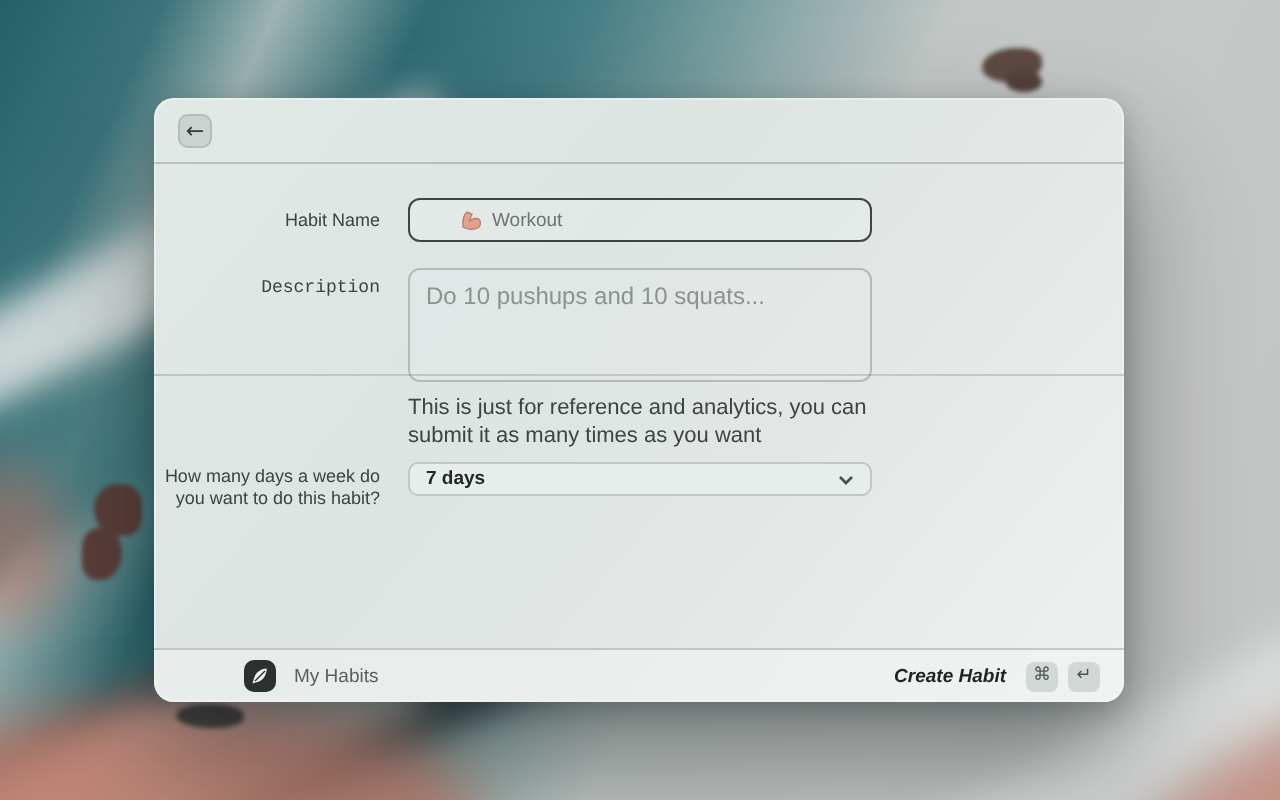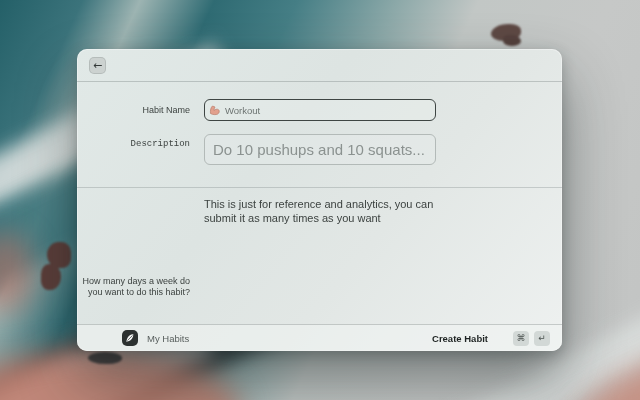--- a/index.html
+++ b/index.html
@@ -49,52 +49,52 @@
     font-family: "DejaVu Sans", sans-serif; font-size: 11px; line-height: 1;
     color: #343938; cursor: pointer; }
 
   .field-label { position: absolute; left: 0; width: 113px; text-align: right;
     font-size: 9px; color: #3d4341; }
   .ctl { position: absolute; left: 127px; width: 232px; }
 
   .lbl-habit { top: 50px; height: 22px; line-height: 22px; }
   .input-habit { top: 50px; height: 22px; border: 1.5px solid #3e4543;
     border-radius: 6px; background: rgba(235,240,238,0.35);
-    display: flex; align-items: center; padding: 0 3px; gap: 5px; }
+    display: flex; align-items: center; padding: 0 24px; gap: 5px; }
   .input-habit .val { font-size: 9.5px; color: #6d7472; }
 
   .lbl-desc { top: 90px; line-height: 11px; font-family: Liberation Mono, monospace; }
-  .textarea-desc { top: 85px; height: 31px; border: 1px solid #b3bab8;
+  .textarea-desc { top: 85px; height: 57px; border: 1px solid #b3bab8;
     border-radius: 6px; background: rgba(235,240,238,0.25);
-    padding: 6px 8px; font-size: 15px; color: #8b9290; }
+    padding: 6px 8px; font-size: 12px; color: #8b9290; }
 
   .mid-divider { position: absolute; left: 0; right: 0; top: 138px; height: 1px;
     background: rgba(105,116,114,0.28); }
 
   .lbl-note { top: 150px; line-height: 13px; }
   .note-text { top: 149px; width: 248px; font-size: 11px; line-height: 13.5px;
     color: #3d4341; }
 
-  .lbl-days { top: 184px; line-height: 11px; margin-top: 43px; }
+  .lbl-days { top: 184px; line-height: 11px; }
   .select-days { top: 182px; height: 17px; border: 1px solid #c0c7c5;
     border-radius: 5px; background: #e7edeb;
     display: flex; align-items: center; padding: 0 8px; cursor: pointer; }
   .select-days .val { font-size: 9.5px; font-weight: bold; color: #222726; flex: 1; }
 
   .dlg-footer { position: absolute; left: 0; right: 0; bottom: 0; height: 27px;
     border-top: 1px solid rgba(95,107,105,0.30);
     background: rgba(240,244,242,0.55);
     border-radius: 0 0 10px 10px;
     display: flex; align-items: center; padding: 0 12px; }
   .app-chip { display: flex; align-items: center; gap: 9px; padding-left: 33px; }
   .app-icon { width: 16px; height: 16px; border-radius: 5px; background: #2c3130;
     display: flex; align-items: center; justify-content: center; }
   .app-name { font-size: 9.5px; color: #585f5d; }
   .footer-right { margin-left: auto; display: flex; align-items: center; gap: 5px; }
-  .primary-label { font-size: 9.5px; font-weight: bold; color: #1f2423; margin-right: 20px; cursor: pointer; }
+  .primary-label { font-size: 9.5px; font-weight: bold; color: #1f2423; margin-right: 5px; cursor: pointer; font-style: italic; }
   .keycap { width: 16px; height: 15px; border-radius: 4px; background: #d2d8d6;
     display: flex; align-items: center; justify-content: center;
     font-family: "DejaVu Sans", sans-serif; font-size: 9px; color: #4d5452; }
 </style>
 </head>
 <body>
 
 <div class="wallpaper">
   <div class="streak streak-white-left"></div>
   <div class="streak streak-teal-left"></div>
@@ -137,20 +137,26 @@
   <div class="field-label lbl-desc">Description</div>
   <div class="ctl textarea-desc">
     <span>Do 10 pushups and 10 squats...</span>
   </div>
 
   <div class="mid-divider"></div>
 
   <div class="ctl note-text">This is just for reference and analytics, you can submit it as many times as you want</div>
 
   <div class="field-label lbl-days">How many days a week do you want to do this habit?</div>
+  <div class="ctl select-days">
+    <span class="val">7 days</span>
+    <svg width="8" height="6" viewBox="0 0 8 6">
+      <polyline points="1,1.5 4,4.5 7,1.5" fill="none" stroke="#4a504e" stroke-width="1.4"></polyline>
+    </svg>
+  </div>
 
   <div class="dlg-footer">
     <div class="app-chip">
       <div class="app-icon">
         <svg width="10" height="10" viewBox="0 0 24 24">
           <path d="M20 3c-7 0-13 5-15 11l-2 7 7-2C16 17 20 10 20 3z" fill="#f2f4f3"></path>
           <path d="M18 6 6 18" stroke="#2c3130" stroke-width="1.6"></path>
         </svg>
       </div>
       <span class="app-name">My Habits</span>

